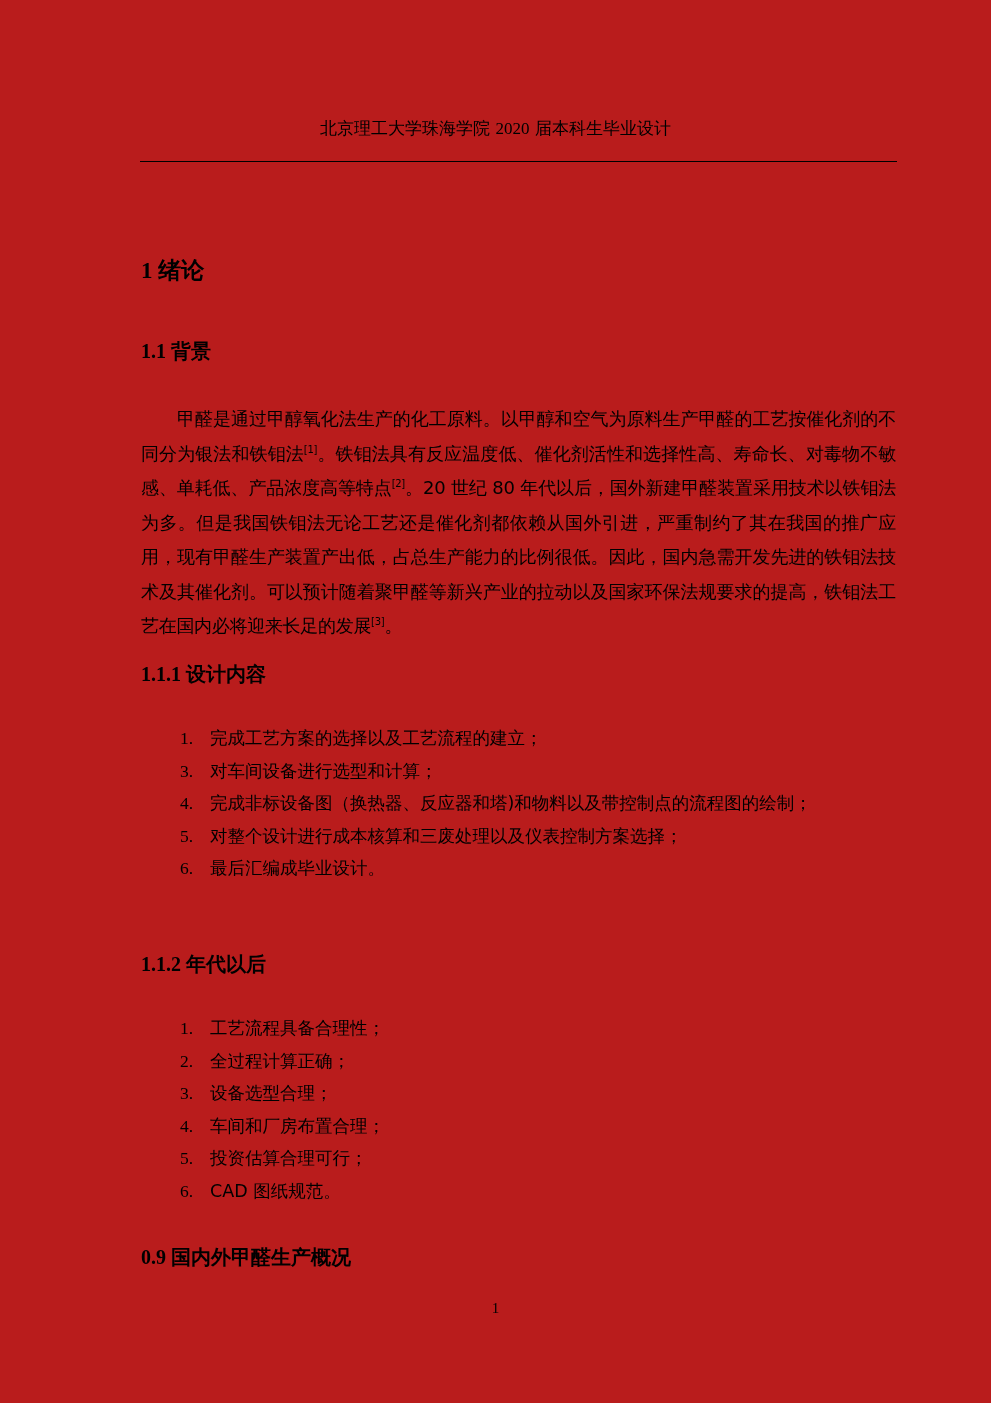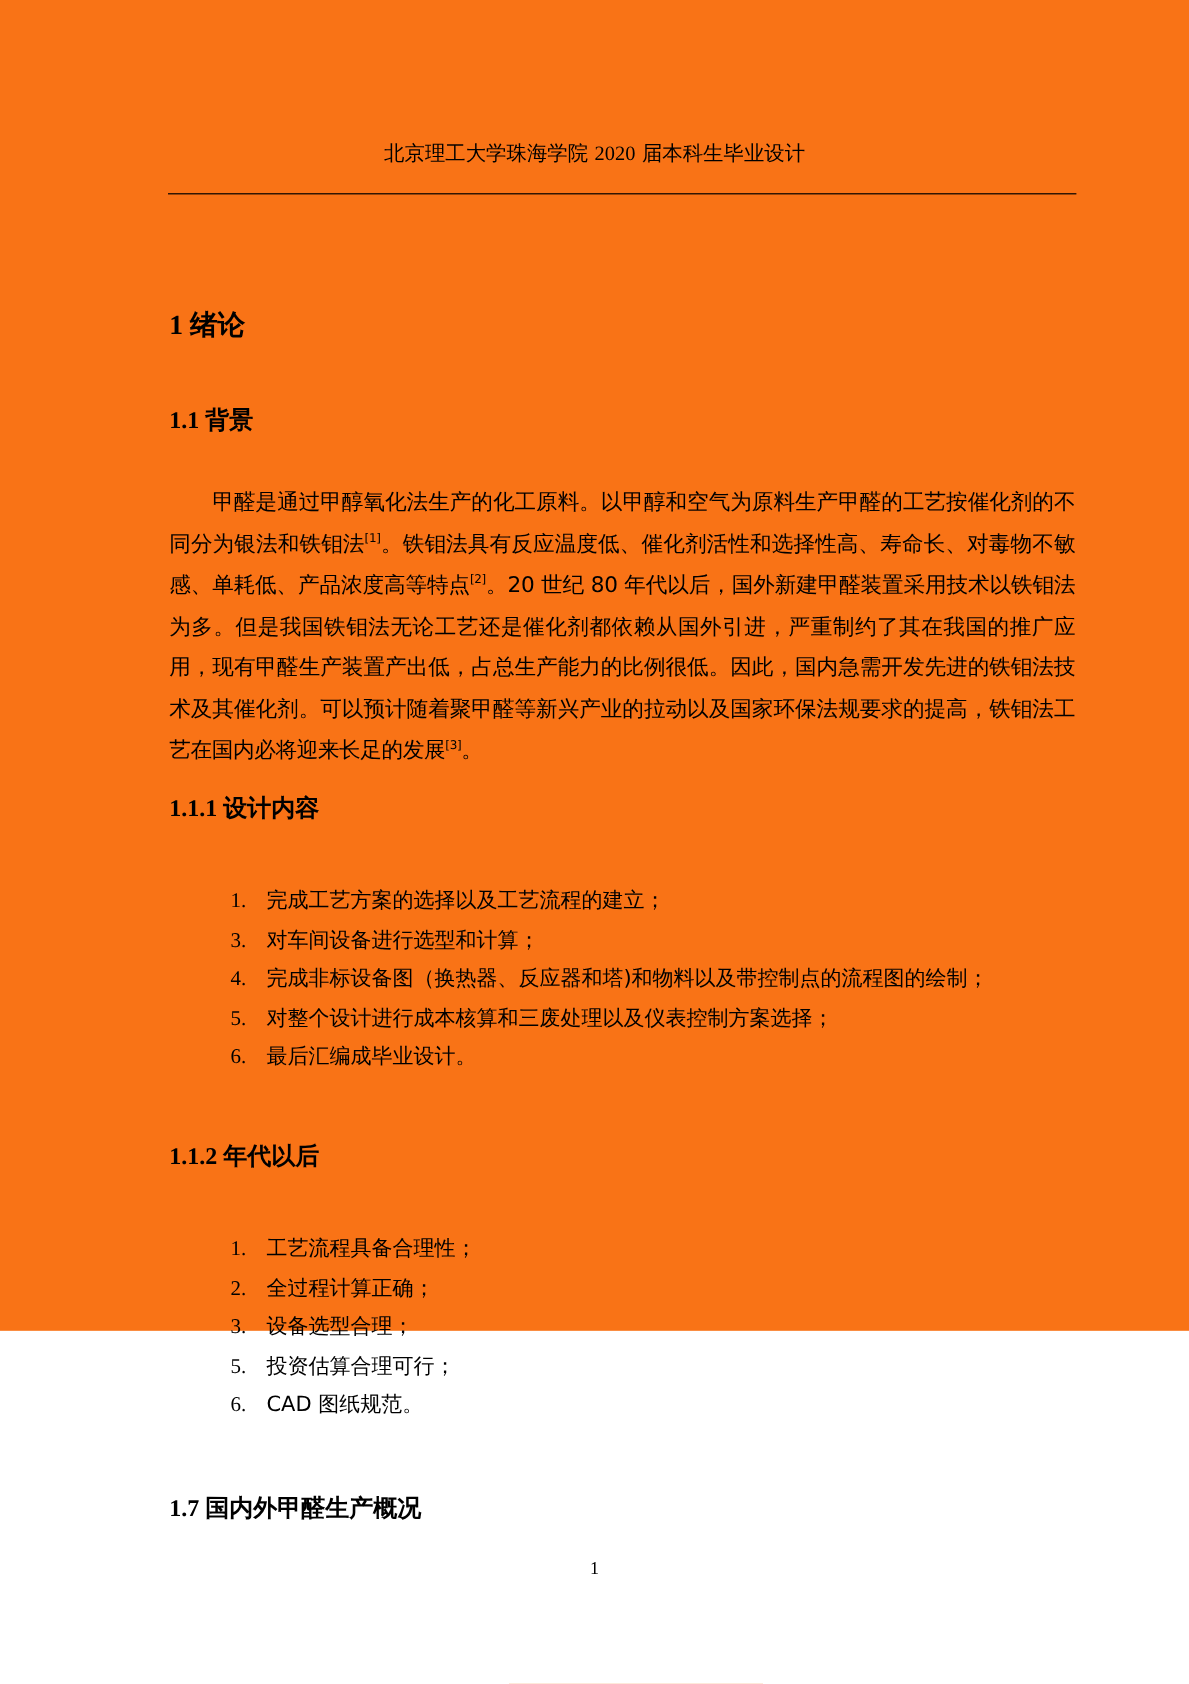--- a/index.html
+++ b/index.html
@@ -1,31 +1,31 @@
 <!DOCTYPE html>
 <html><head>
   <meta charset="utf-8">
   <style>
     html, body { margin: 0; padding: 0; background: #ffffff; }
     body { width: 991px; height: 1403px; position: relative; overflow: hidden;
            font-family: "DejaVu Sans", "Liberation Sans", sans-serif; color: #000; }
-    .page { position: absolute; left: 0; top: 0; width: 991px; height: 1109px; background: #f97316; }
+    .page { position: absolute; left: 0; top: 0; width: 991px; height: 1403px; background: #b91c1c; }
     .header-text { position: absolute; top: 116px; left: 0; width: 991px; text-align: center;
                    font-size: 17px; line-height: 24px; font-family: "DejaVu Sans", sans-serif; }
     .header-text .num { font-family: "Liberation Serif", serif; }
     .header-rule { position: absolute; left: 140px; top: 161px; width: 757px; height: 0;
                    border-top: 1.5px solid #000; }
     .h1 { position: absolute; left: 141px; top: 256px; font-size: 23px; font-weight: bold;
           font-family: "Liberation Serif", "DejaVu Serif", serif; line-height: 30px; }
     .h2 { position: absolute; left: 141px; font-size: 20px; font-weight: bold;
           font-family: "Liberation Serif", "DejaVu Serif", serif; line-height: 28px; }
     .para { position: absolute; left: 141px; top: 402px; width: 755px; font-size: 18px;
             line-height: 34.5px; text-align: justify; text-indent: 36px; letter-spacing: -0.3px; }
     .para sup { font-size: 10px; vertical-align: 7px; line-height: 0; }
-    .list { position: absolute; left: 180px; margin: 12px; padding: 0; list-style: none; font-size: 17.5px; }
+    .list { position: absolute; left: 180px; margin: 0; padding: 0; list-style: none; font-size: 17.5px; }
     .list li { height: 32.5px; line-height: 32.5px; white-space: nowrap; }
     .list .idx { display: inline-block; width: 30px; font-family: "Liberation Serif", serif; }
     .page-num { position: absolute; top: 1300px; left: 0; width: 991px; text-align: center;
                 font-size: 15px; font-family: "Liberation Serif", serif; }
   </style>
 </head>
 <body>
 
 <div class="page">
 
@@ -51,20 +51,21 @@
     <li><span class="idx">5.</span><span>对整个设计进行成本核算和三废处理以及仪表控制方案选择；</span></li>
     <li><span class="idx">6.</span><span>最后汇编成毕业设计。</span></li>
   </ul>
 
   <div class="h2" style="top:950px;">1.1.2 年代以后</div>
 
   <ul class="list" style="top:1012px;">
     <li><span class="idx">1.</span><span>工艺流程具备合理性；</span></li>
     <li><span class="idx">2.</span><span>全过程计算正确；</span></li>
     <li><span class="idx">3.</span><span>设备选型合理；</span></li>
+    <li><span class="idx">4.</span><span>车间和厂房布置合理；</span></li>
     <li><span class="idx">5.</span><span>投资估算合理可行；</span></li>
     <li><span class="idx">6.</span><span>CAD 图纸规范。</span></li>
   </ul>
 
-  <div class="h2" style="top:1243px;">1.7 国内外甲醛生产概况</div>
+  <div class="h2" style="top:1243px;">0.9 国内外甲醛生产概况</div>
 
   <div class="page-num">1</div>
 </div>
 
 </body></html>

